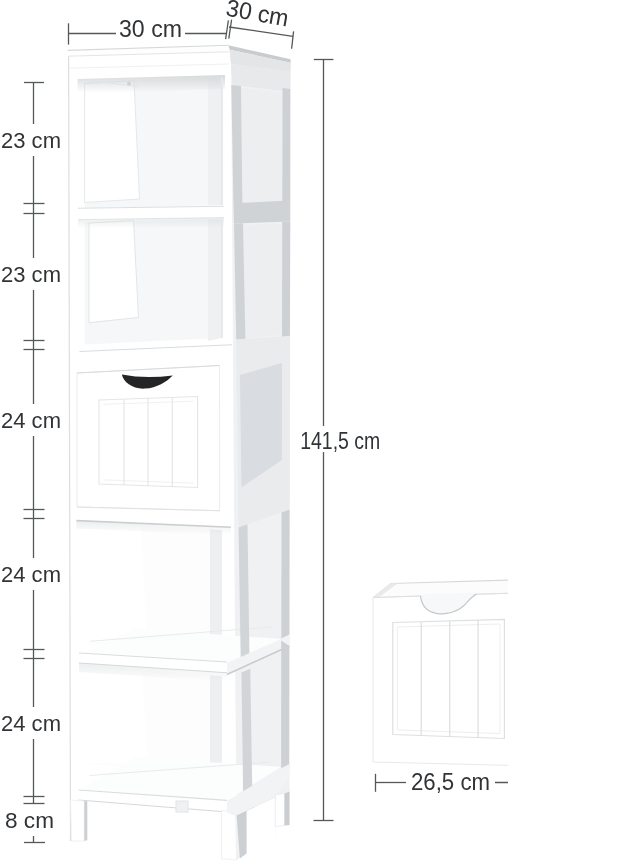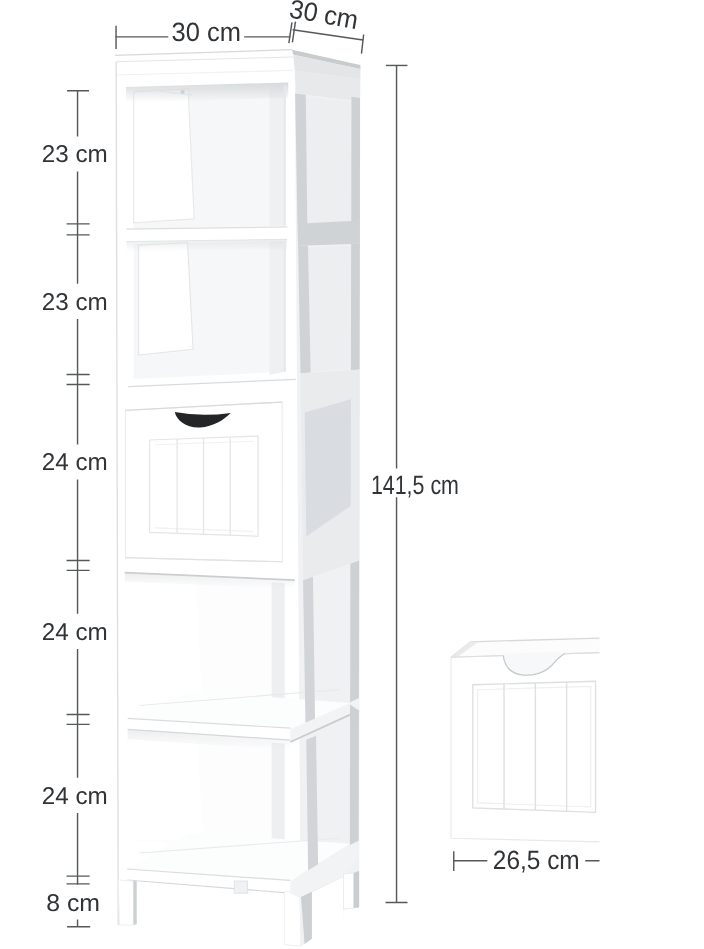--- a/index.html
+++ b/index.html
@@ -1,16 +1,16 @@
 <!DOCTYPE html>
 <html><head>
 <meta charset="utf-8">
 <style>
   html,body{margin:0;padding:0;background:#ffffff;}
-  .wrap{width:508px;height:863px;position:relative;overflow:hidden;background:#fff;padding-left:37px;}
+  .wrap{width:508px;height:863px;position:relative;overflow:hidden;background:#fff;}
   svg{display:block;}
   text{font-family:"Liberation Sans",sans-serif;fill:#313437;}
 </style>
 </head>
 <body>
 <div class="wrap">
 <svg width="640" height="863" viewBox="0 0 640 863" xmlns="http://www.w3.org/2000/svg">
 <defs>
   <linearGradient id="topShadow" x1="0" y1="0" x2="0" y2="1">
     <stop offset="0" stop-color="#d6d9db"></stop>

